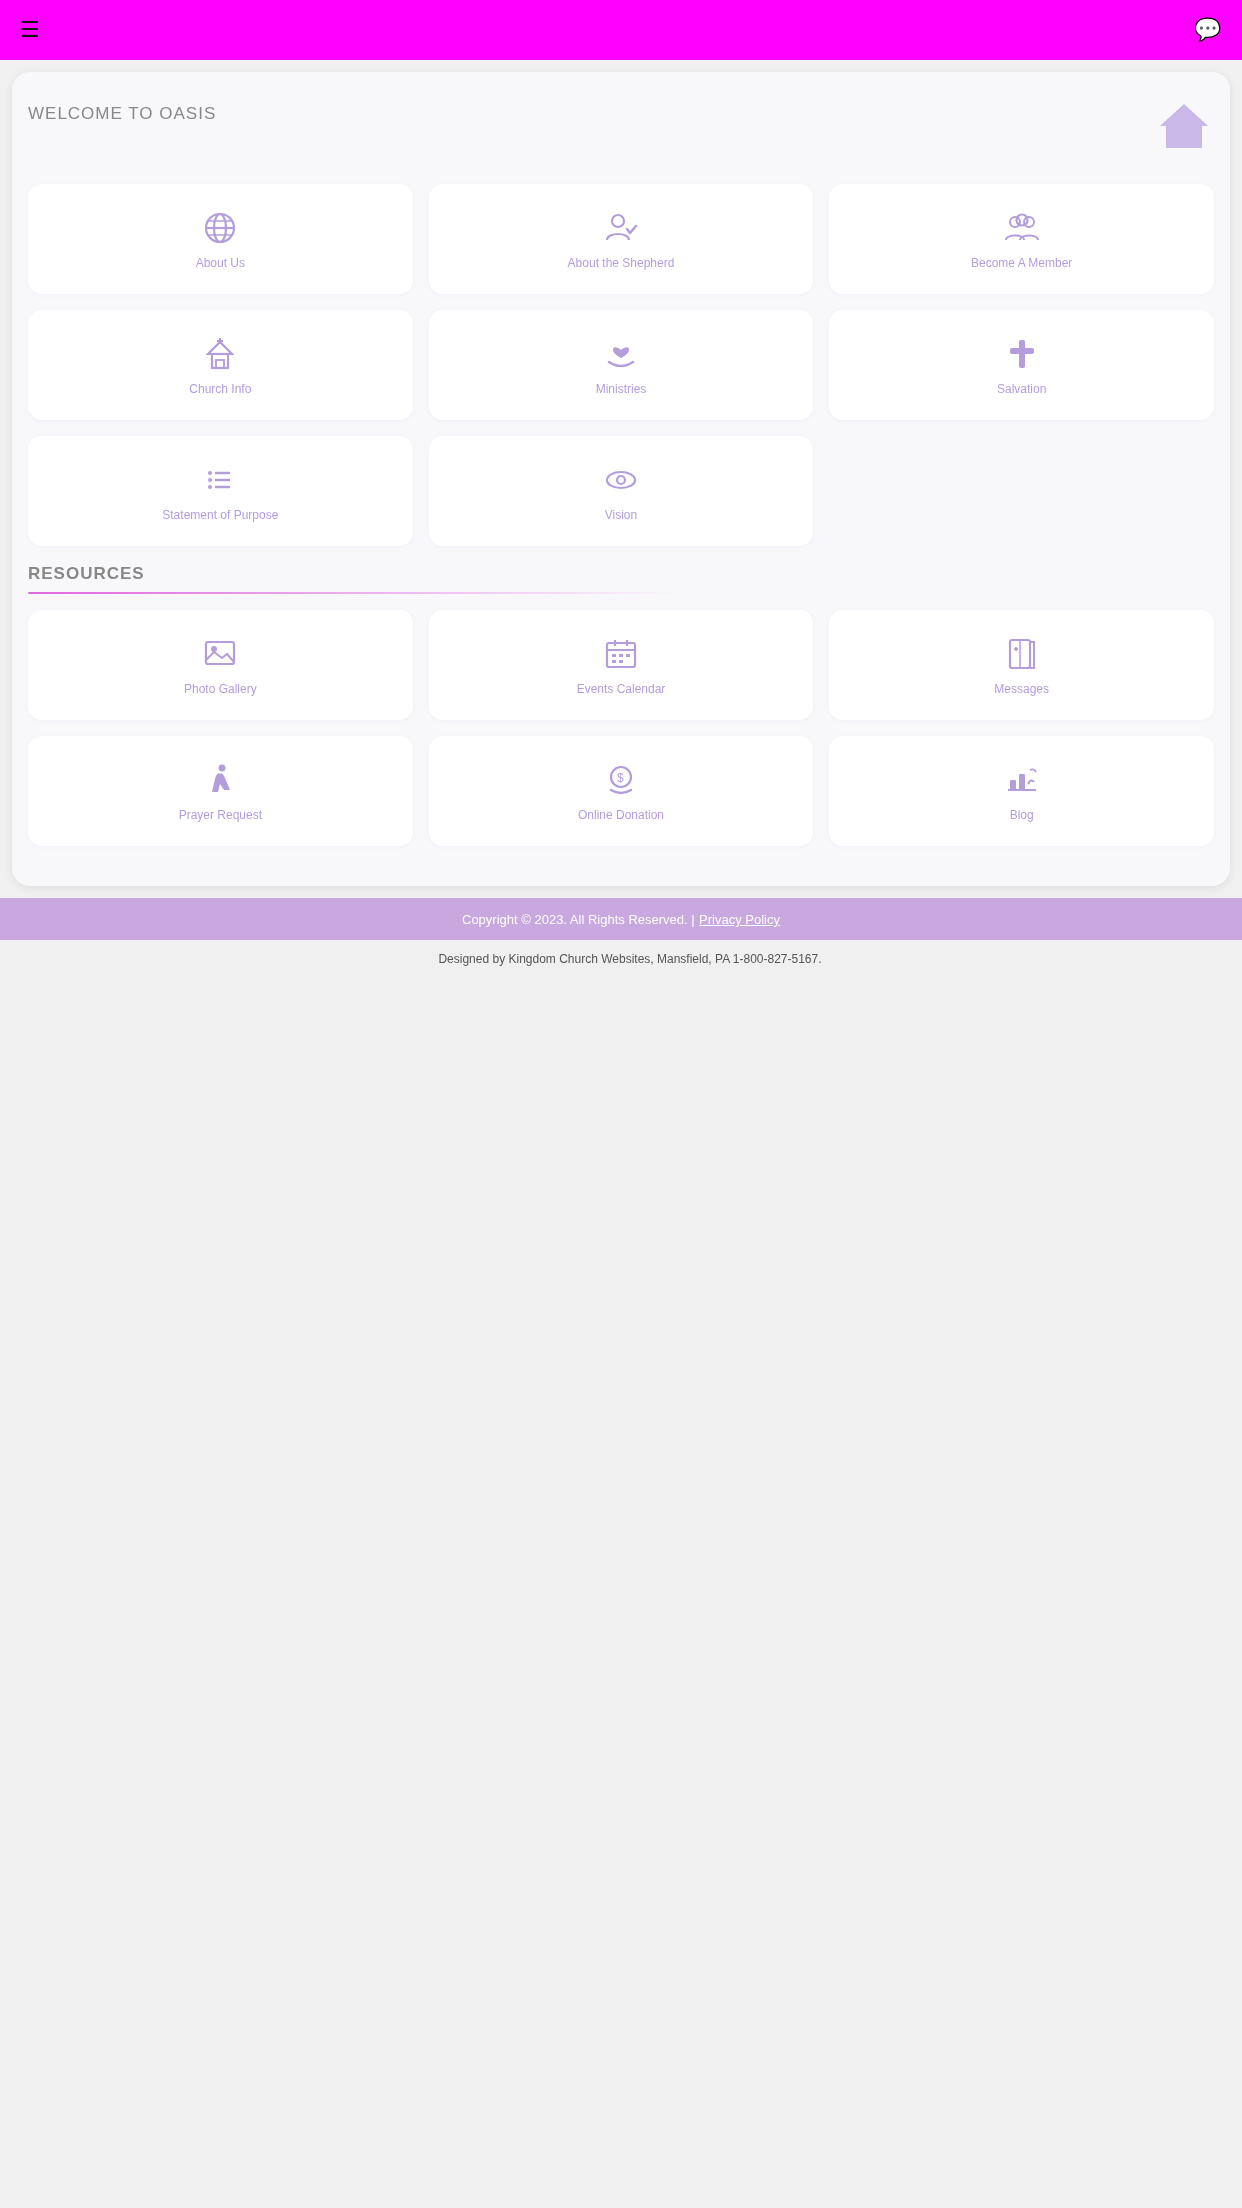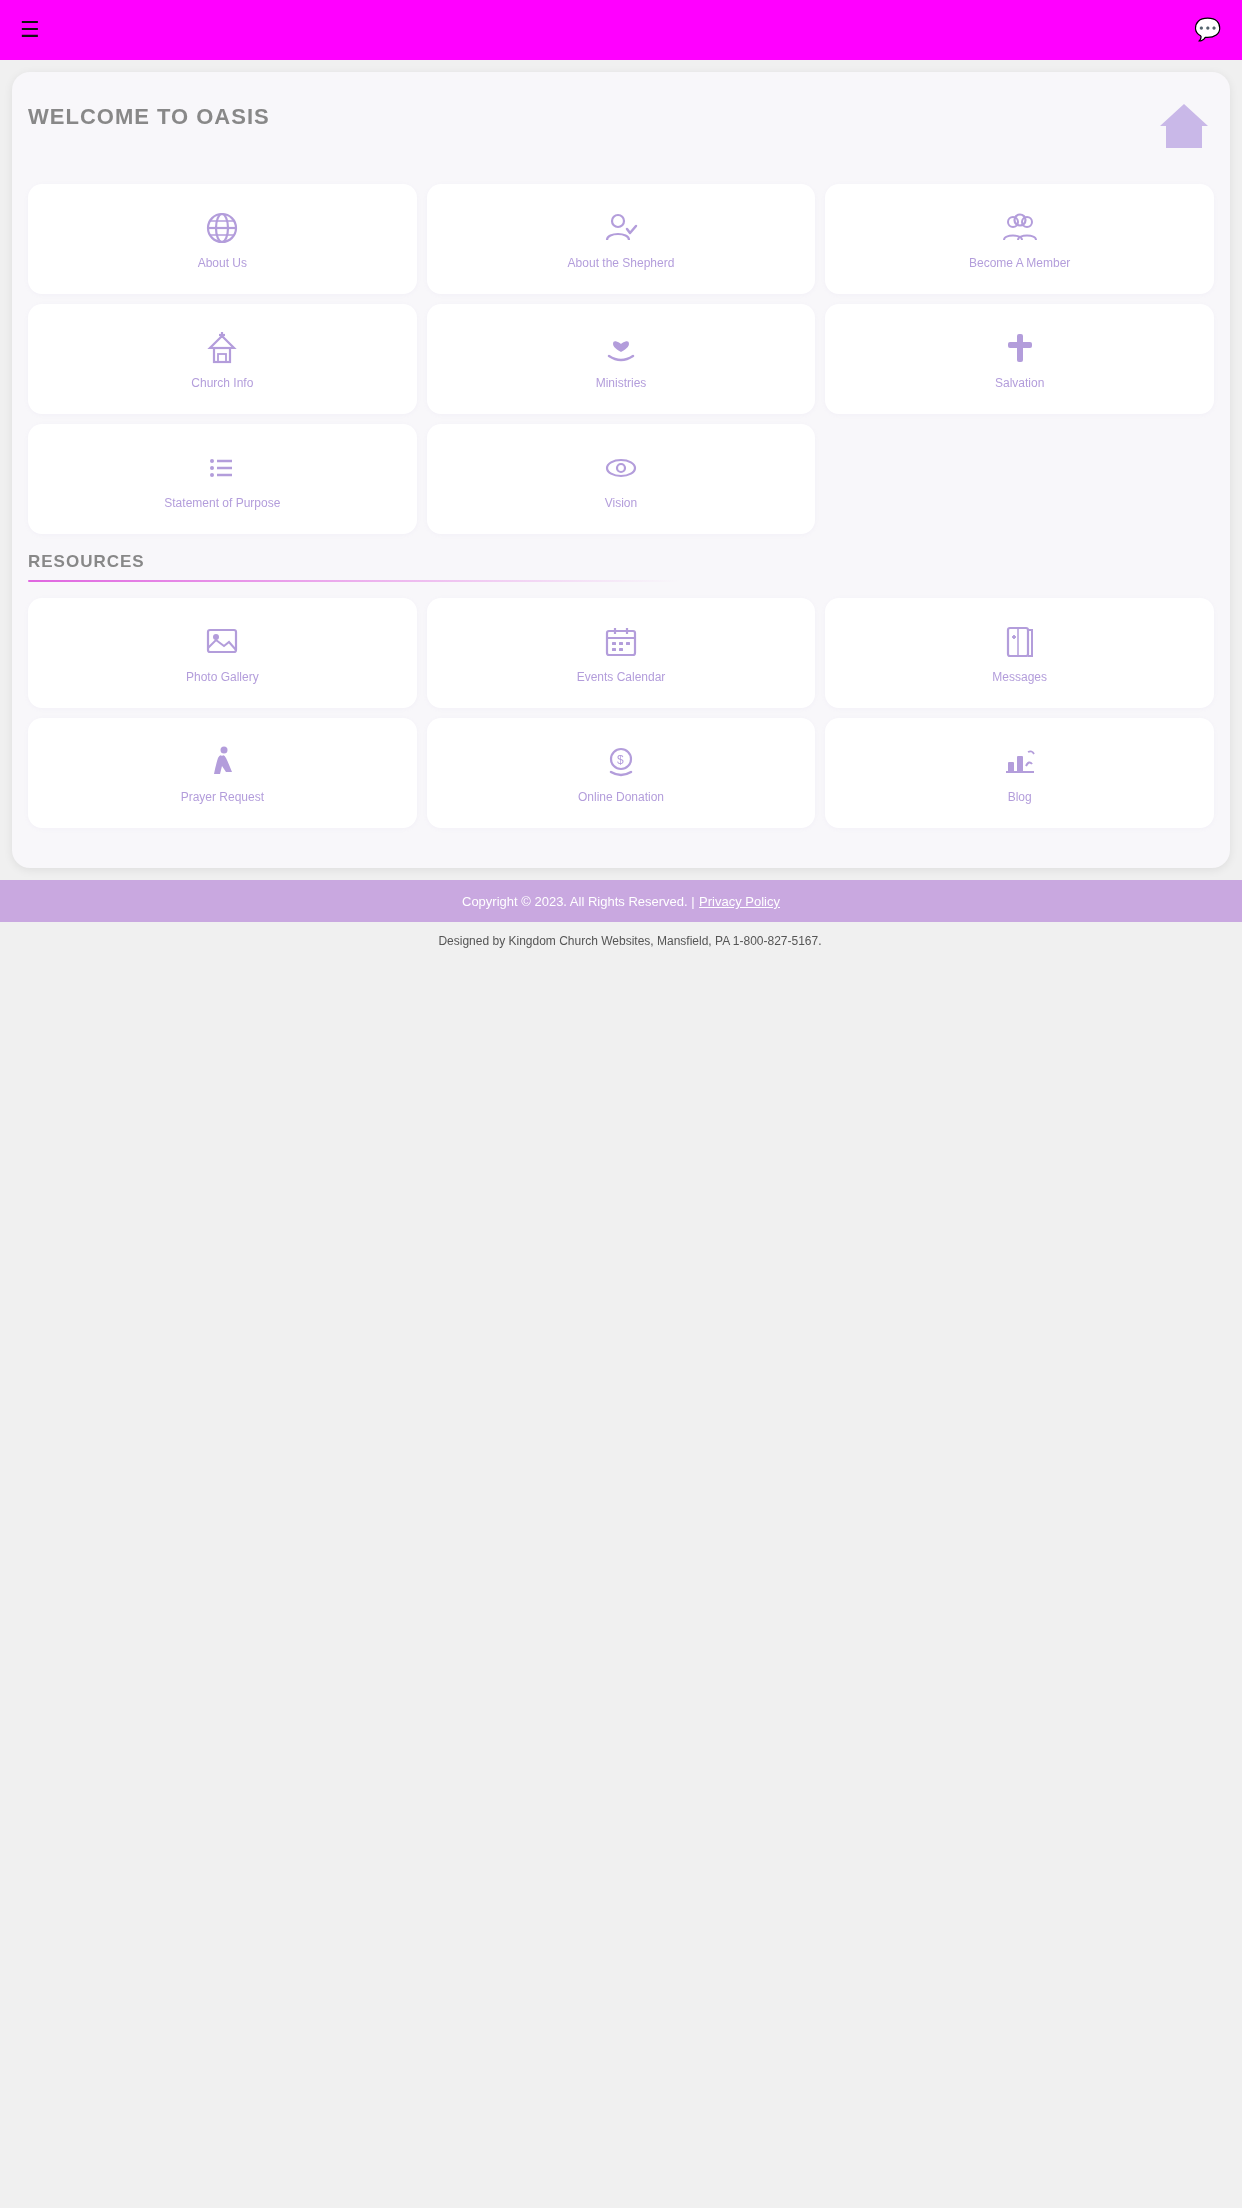--- a/index.html
+++ b/index.html
@@ -45,37 +45,37 @@
     }
 
     
     .welcome-header {
       display: flex;
       align-items: flex-start;
       justify-content: space-between;
       margin-bottom: 20px;
     }
     .welcome-title {
-      font-size: 22px;
-      font-weight: 700;
+      font-size: 17px;
+      font-weight: 400;
       color: #888;
       letter-spacing: 1px;
       margin-top: 8px;
     }
     .home-icon-large {
       font-size: 52px;
       color: #c9b8e8;
       line-height: 1;
     }
 
     
     .grid {
       display: grid;
       grid-template-columns: repeat(3, 1fr);
-      gap: 10px;
+      gap: 16px;
       margin-bottom: 12px;
     }
 
     .grid-item {
       background: white;
       border-radius: 14px;
       display: flex;
       flex-direction: column;
       align-items: center;
       justify-content: center;

